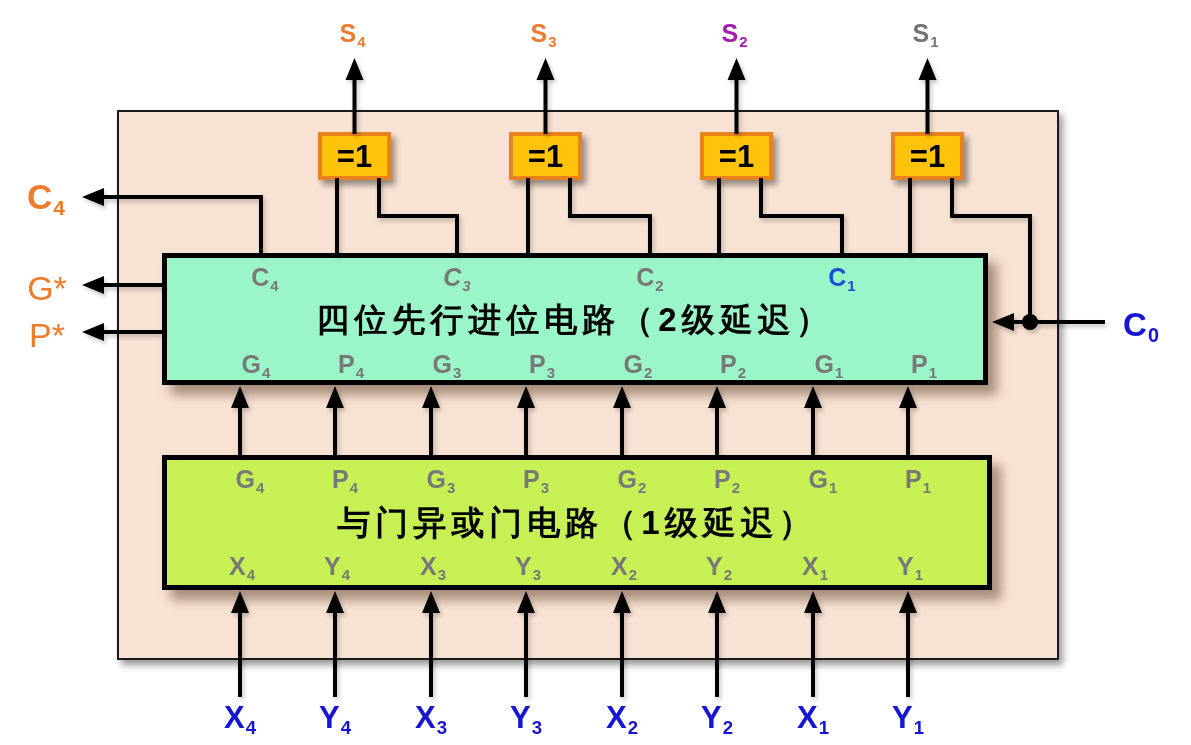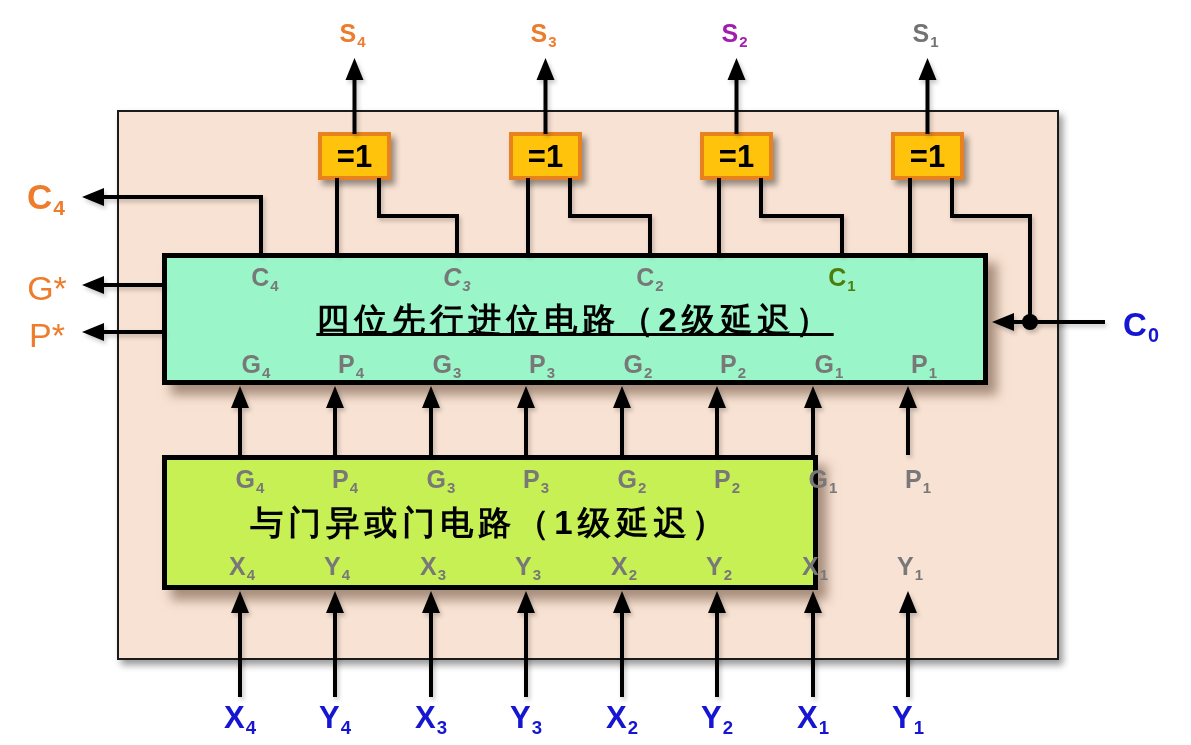--- a/index.html
+++ b/index.html
@@ -39,25 +39,25 @@
   .lbl-c0   { font-size:33px; font-weight:700; }
   .lbl-in   { font-size:31px; font-weight:700; }
   .lbl-box  { font-size:25px; font-weight:700; }
 </style>
 </head>
 <body>
 
 <div id="canvas" style="width: 1191px; height: 745px;">
   <div class="outer-box" id="outerBox" style="left: 117px; top: 110px; width: 942px; height: 550px;"></div>
 
-  <div class="circuit-box" id="carryBox" style="left: 162px; top: 253px; width: 826px; height: 132px; background: rgb(154, 245, 200); text-decoration: underline;">
+  <div class="circuit-box" id="carryBox" style="left: 162px; top: 253px; width: 826px; height: 132px; background: rgb(154, 245, 200);">
     <span class="box-title">四位先行进位电路（2级延迟）</span>
   </div>
 
-  <div class="circuit-box" id="gateBox" style="left: 162px; top: 455px; width: 656px; height: 135px; background: rgb(198, 240, 84);">
+  <div class="circuit-box" id="gateBox" style="left: 162px; top: 455px; width: 830px; height: 135px; background: rgb(198, 240, 84);">
     <span class="box-title">与门异或门电路（1级延迟）</span>
   </div>
 
   <svg id="wires" width="1191" height="745" viewBox="0 0 1191 745">
       <polyline points="337,178 337,255" fill="none" stroke="#000000" stroke-width="4"></polyline>
       <polyline points="379,178 379,216 457,216 457,255" fill="none" stroke="#000000" stroke-width="4"></polyline>
       <polyline points="354.5,134 354.5,72" fill="none" stroke="#000000" stroke-width="4"></polyline>
       <polygon points="354.5,58 345.5,80 363.5,80" fill="#000000"></polygon>
       <polyline points="528,178 528,255" fill="none" stroke="#000000" stroke-width="4"></polyline>
       <polyline points="570,178 570,216 650,216 650,255" fill="none" stroke="#000000" stroke-width="4"></polyline>
@@ -129,21 +129,21 @@
     <div class="lbl lbl-in" style="left: 335px; top: 717px; color: rgb(21, 21, 210);"><span>Y</span><span class="s">4</span></div>
     <div class="lbl lbl-in" style="left: 431px; top: 717px; color: rgb(21, 21, 210);"><span>X</span><span class="s">3</span></div>
     <div class="lbl lbl-in" style="left: 526px; top: 717px; color: rgb(21, 21, 210);"><span>Y</span><span class="s">3</span></div>
     <div class="lbl lbl-in" style="left: 622px; top: 717px; color: rgb(21, 21, 210);"><span>X</span><span class="s">2</span></div>
     <div class="lbl lbl-in" style="left: 717px; top: 717px; color: rgb(21, 21, 210);"><span>Y</span><span class="s">2</span></div>
     <div class="lbl lbl-in" style="left: 813px; top: 717px; color: rgb(21, 21, 210);"><span>X</span><span class="s">1</span></div>
     <div class="lbl lbl-in" style="left: 908px; top: 717px; color: rgb(21, 21, 210);"><span>Y</span><span class="s">1</span></div>
     <div class="lbl lbl-box" style="left: 265px; top: 277px; color: rgb(120, 120, 120);"><span>C</span><span class="s">4</span></div>
     <div class="lbl lbl-box" style="left: 457px; top: 277px; color: rgb(120, 120, 120); font-style: italic;"><span>C</span><span class="s">3</span></div>
     <div class="lbl lbl-box" style="left: 650px; top: 277px; color: rgb(120, 120, 120);"><span>C</span><span class="s">2</span></div>
-    <div class="lbl lbl-box" style="left: 842px; top: 277px; color: #4d7c0f; text-align: center;"><span>C</span><span class="s">1</span></div>
+    <div class="lbl lbl-box" style="left: 842px; top: 277px; color: #1d4ed8; text-align: center;"><span>C</span><span class="s">1</span></div>
     <div class="lbl lbl-box" style="left: 256px; top: 364px; color: rgb(120, 120, 120);"><span>G</span><span class="s">4</span></div>
     <div class="lbl lbl-box" style="left: 351px; top: 364px; color: rgb(120, 120, 120);"><span>P</span><span class="s">4</span></div>
     <div class="lbl lbl-box" style="left: 447px; top: 364px; color: rgb(120, 120, 120);"><span>G</span><span class="s">3</span></div>
     <div class="lbl lbl-box" style="left: 542px; top: 364px; color: rgb(120, 120, 120);"><span>P</span><span class="s">3</span></div>
     <div class="lbl lbl-box" style="left: 638px; top: 364px; color: rgb(120, 120, 120);"><span>G</span><span class="s">2</span></div>
     <div class="lbl lbl-box" style="left: 733px; top: 364px; color: rgb(120, 120, 120);"><span>P</span><span class="s">2</span></div>
     <div class="lbl lbl-box" style="left: 829px; top: 364px; color: rgb(120, 120, 120);"><span>G</span><span class="s">1</span></div>
     <div class="lbl lbl-box" style="left: 924px; top: 364px; color: rgb(120, 120, 120);"><span>P</span><span class="s">1</span></div>
     <div class="lbl lbl-box" style="left: 250px; top: 479px; color: rgb(120, 120, 120);"><span>G</span><span class="s">4</span></div>
     <div class="lbl lbl-box" style="left: 345px; top: 479px; color: rgb(120, 120, 120);"><span>P</span><span class="s">4</span></div>

